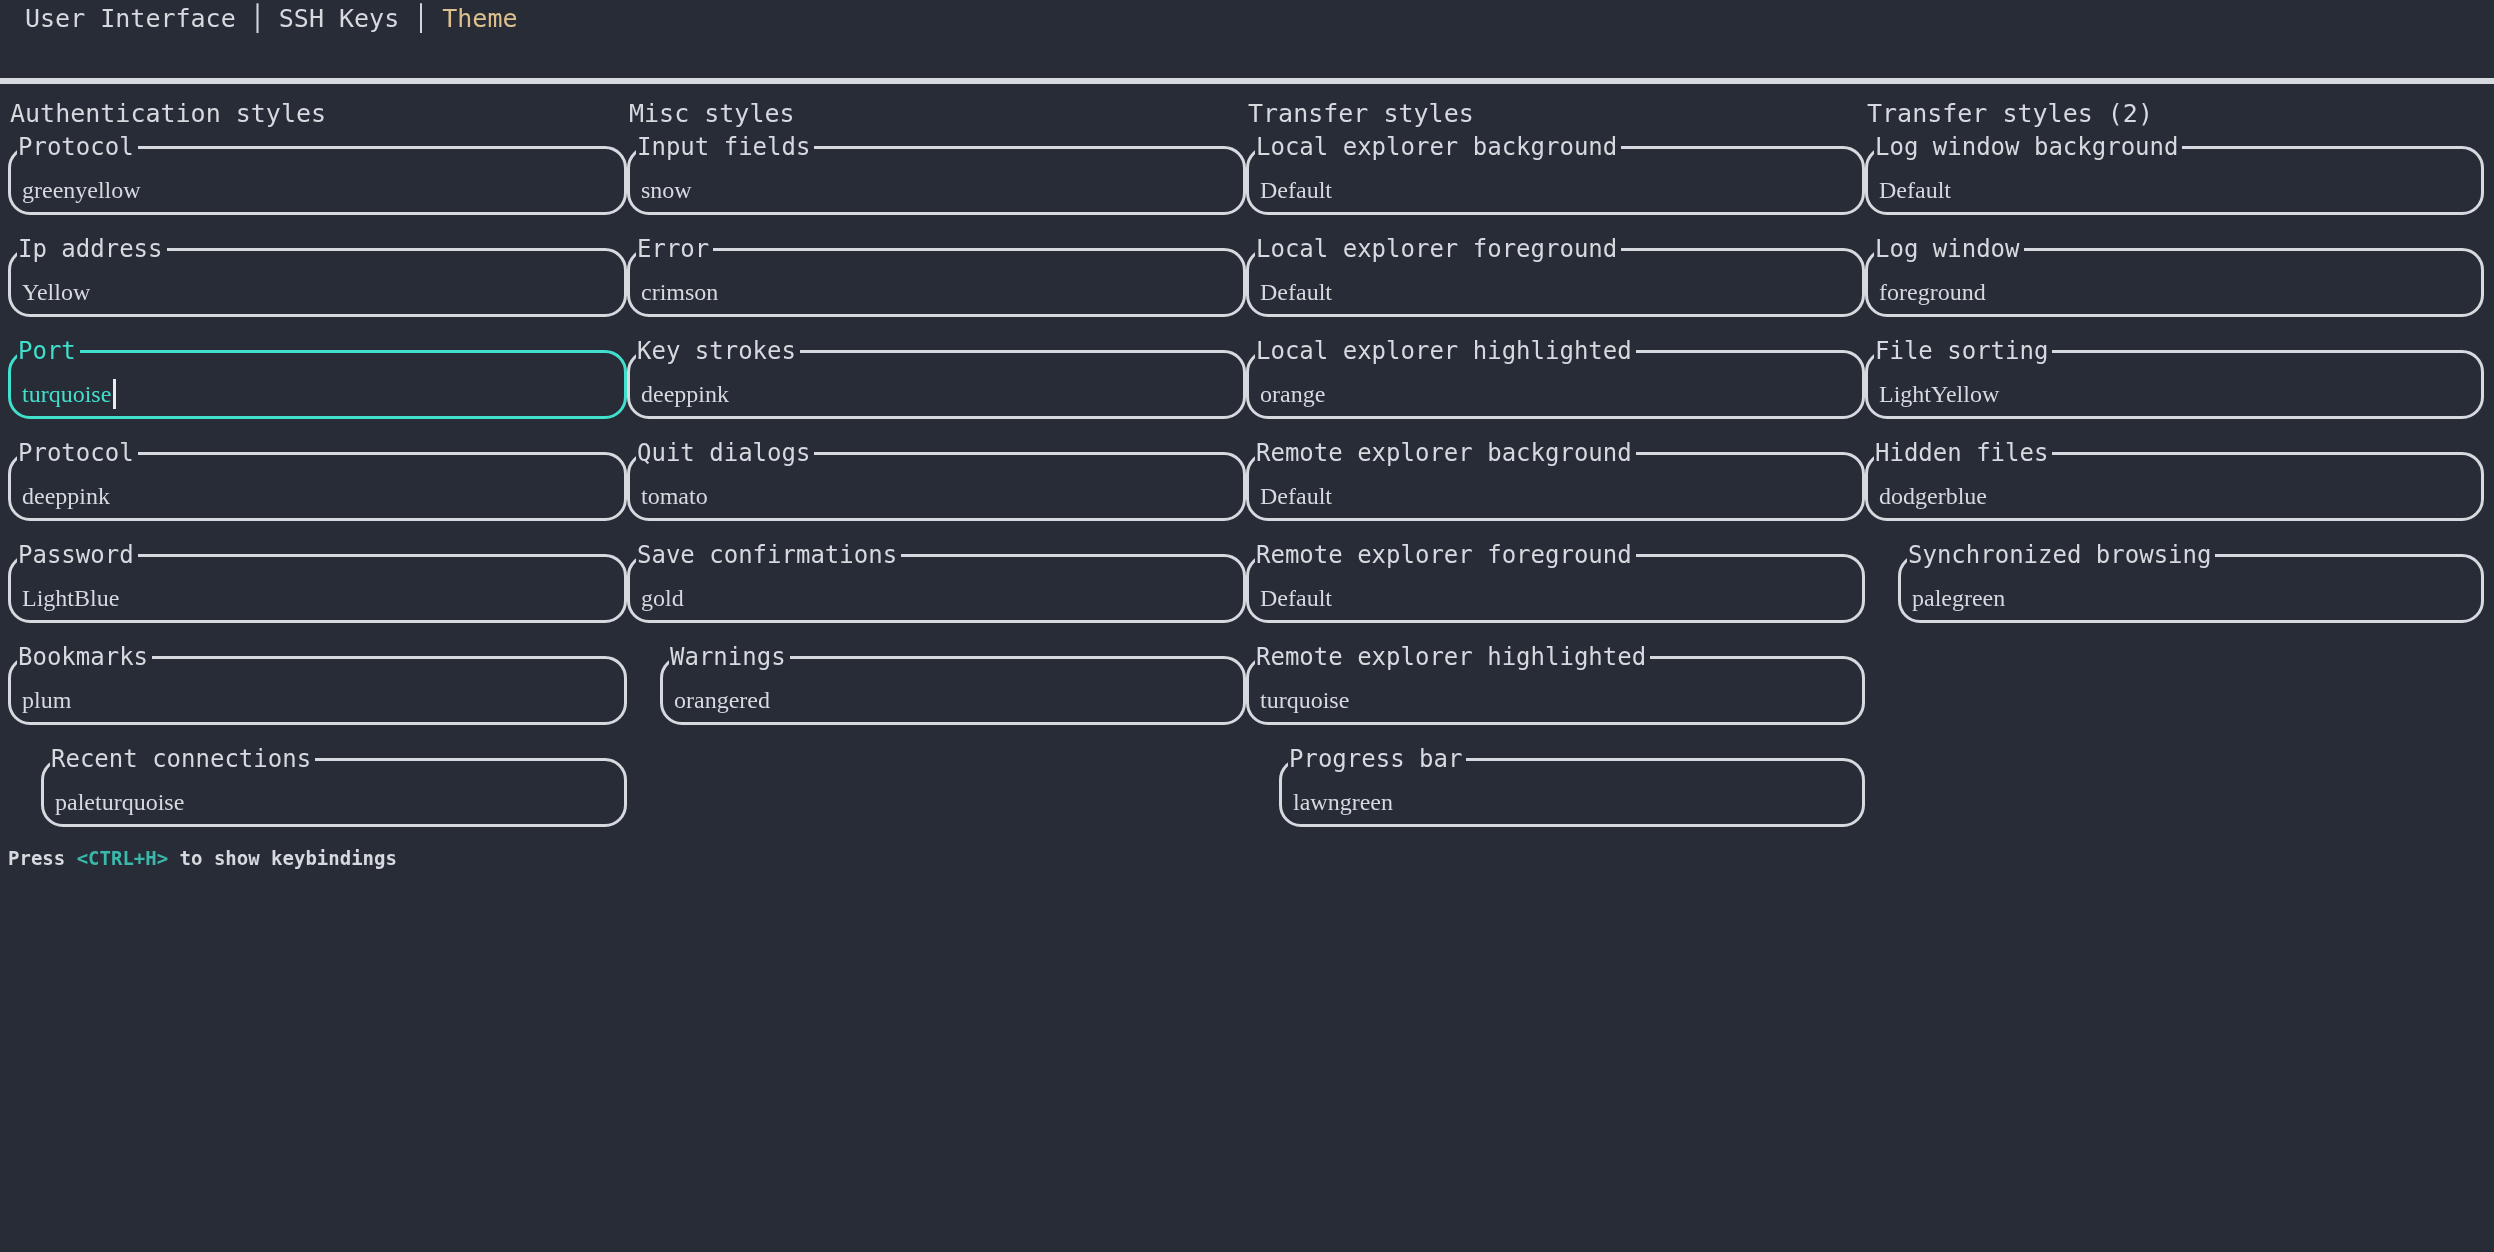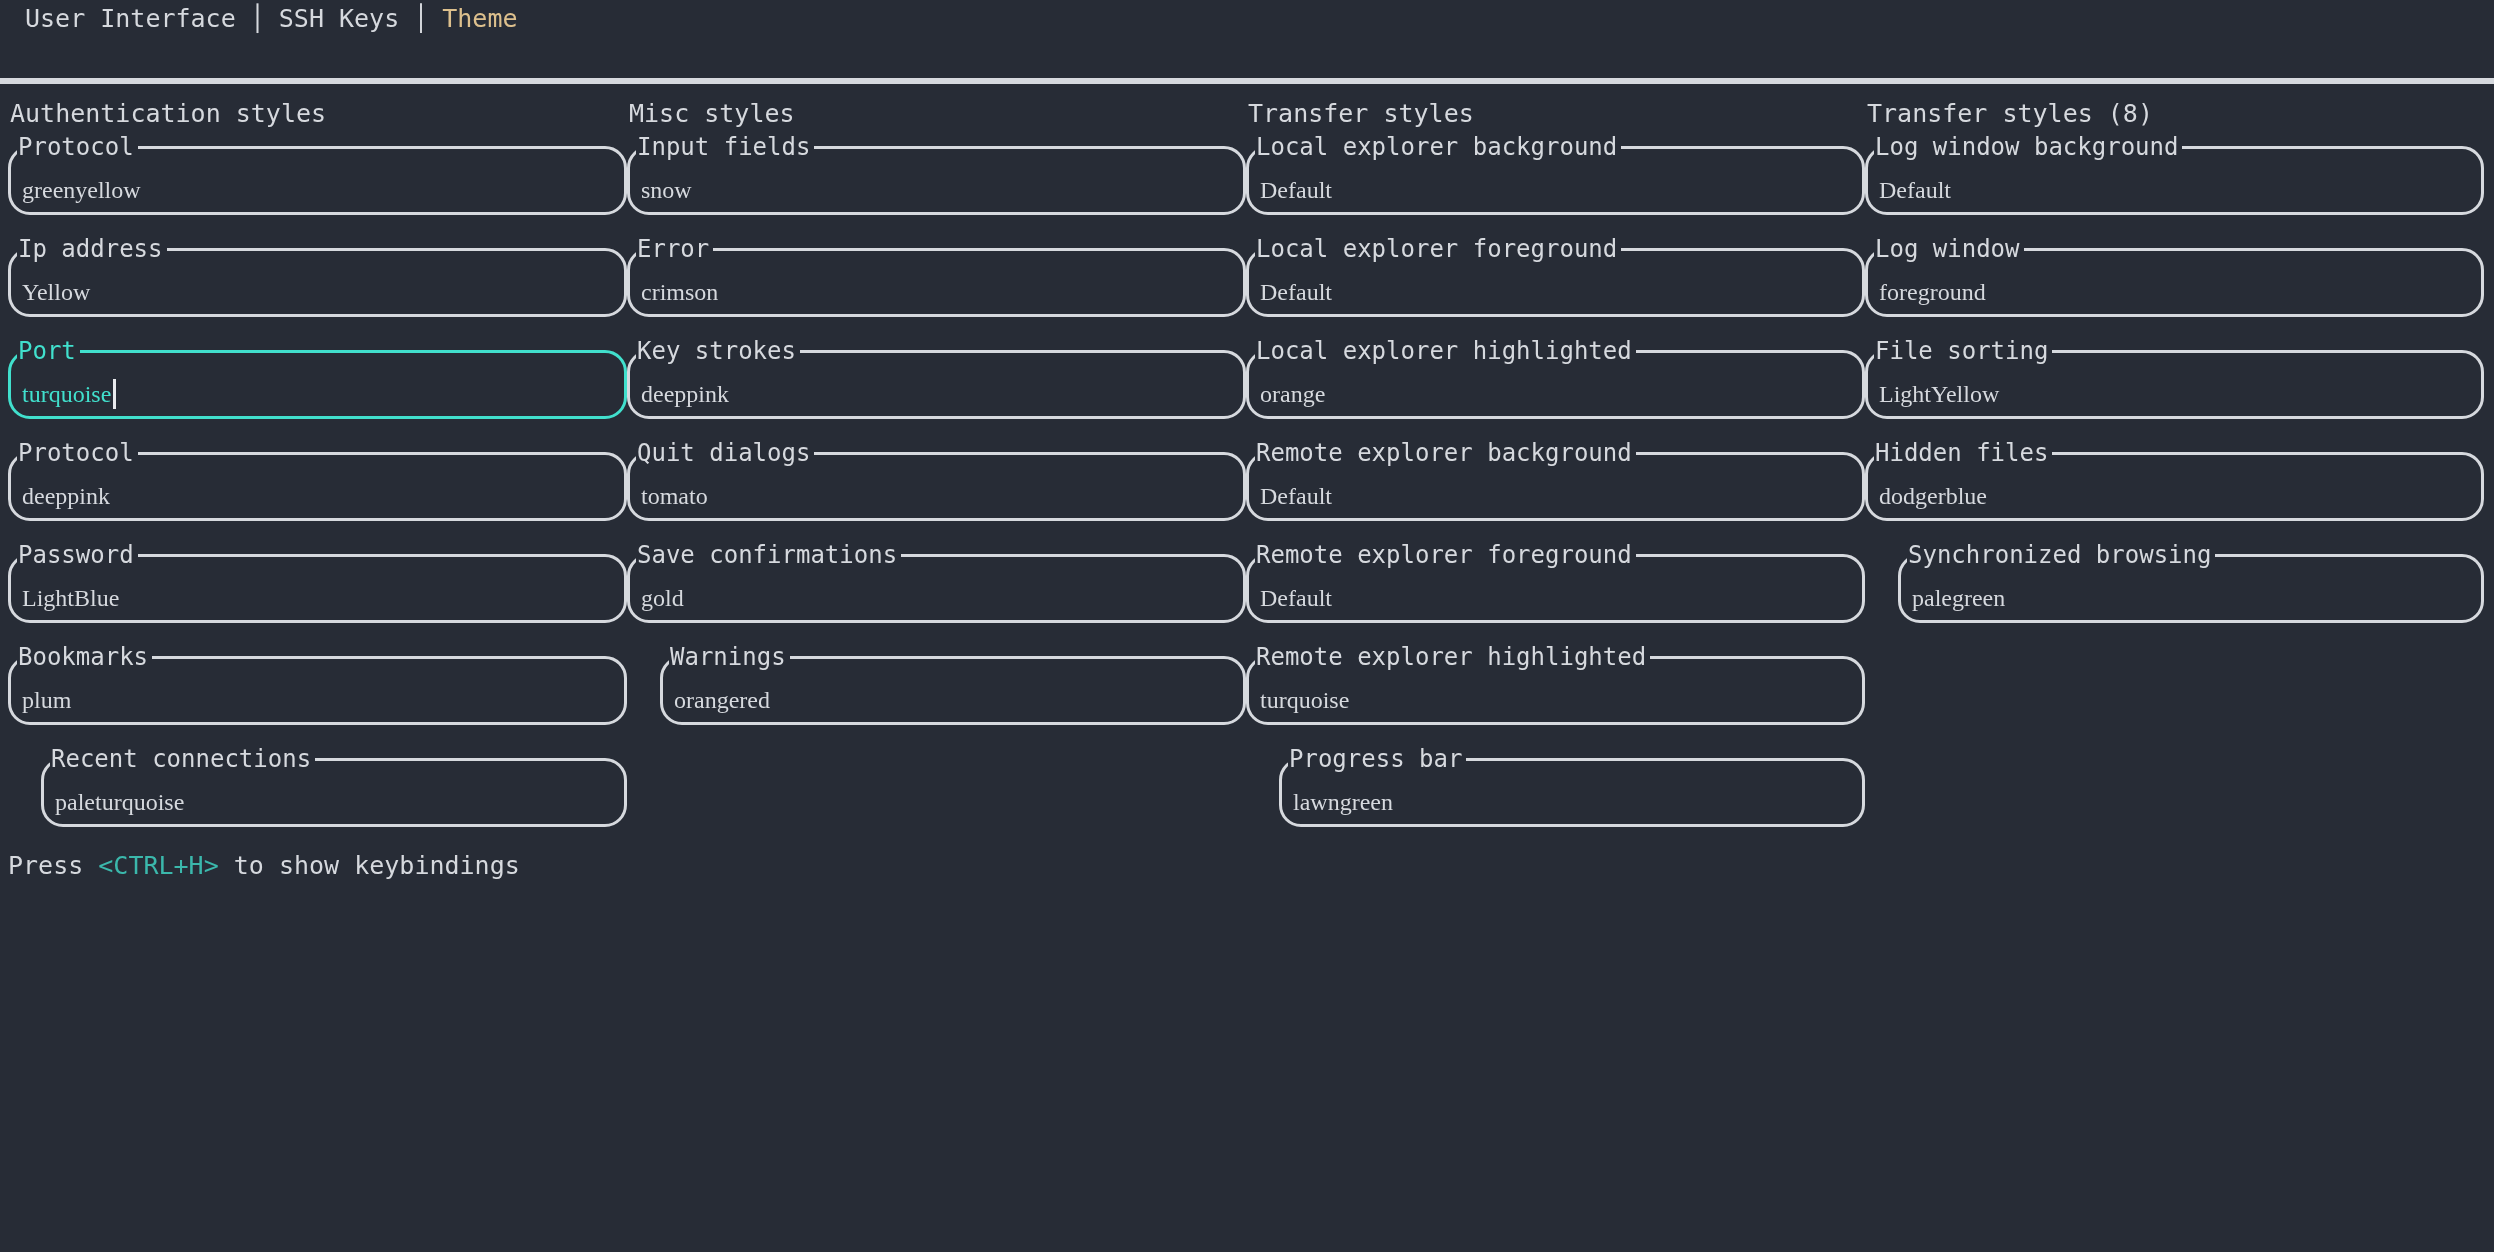--- a/index.html
+++ b/index.html
@@ -81,23 +81,24 @@
     height: 30px;
     background: var(--cursor);
     margin-left: 2px;
     vertical-align: -7px;
   }
   .field.focused { border-color: var(--focus); }
   .field.focused .field-label,
   .field.focused .field-value { color: var(--focus); }
   .field.focused .cursor { display: inline-block; }
   .help {
-    margin: 24px 0 0 8px;
-    font-size: 25px;
+    margin: 16px 0 0 8px;
+    font-size: 19px;
     line-height: 30px;
+    font-weight: bold;
   }
   .help span { white-space: pre; }
   .help .key { color: var(--accent-key); }
 </style>
 </head>
 <body>
 
 <div class="app">
 
   <nav class="tabbar"><span class="tab">User Interface</span><span class="tabsep">│</span><span class="tab">SSH Keys</span><span class="tabsep">│</span><span class="tab active">Theme</span></nav>
@@ -214,21 +215,21 @@
   </div>
 
   <div class="field">
     <span class="field-label">Progress bar</span>
     <div class="field-value"><span class="value-text">lawngreen</span></div>
   </div>
 </div>
   </section>
 
   <section class="column">
-    <h2 class="col-title">Transfer styles (8)</h2>
+    <h2 class="col-title">Transfer styles (2)</h2>
     <div class="fields">
   <div class="field">
     <span class="field-label">Log window background</span>
     <div class="field-value"><span class="value-text">Default</span></div>
   </div>
 
   <div class="field">
     <span class="field-label">Log window</span>
     <div class="field-value"><span class="value-text">foreground</span></div>
   </div>

